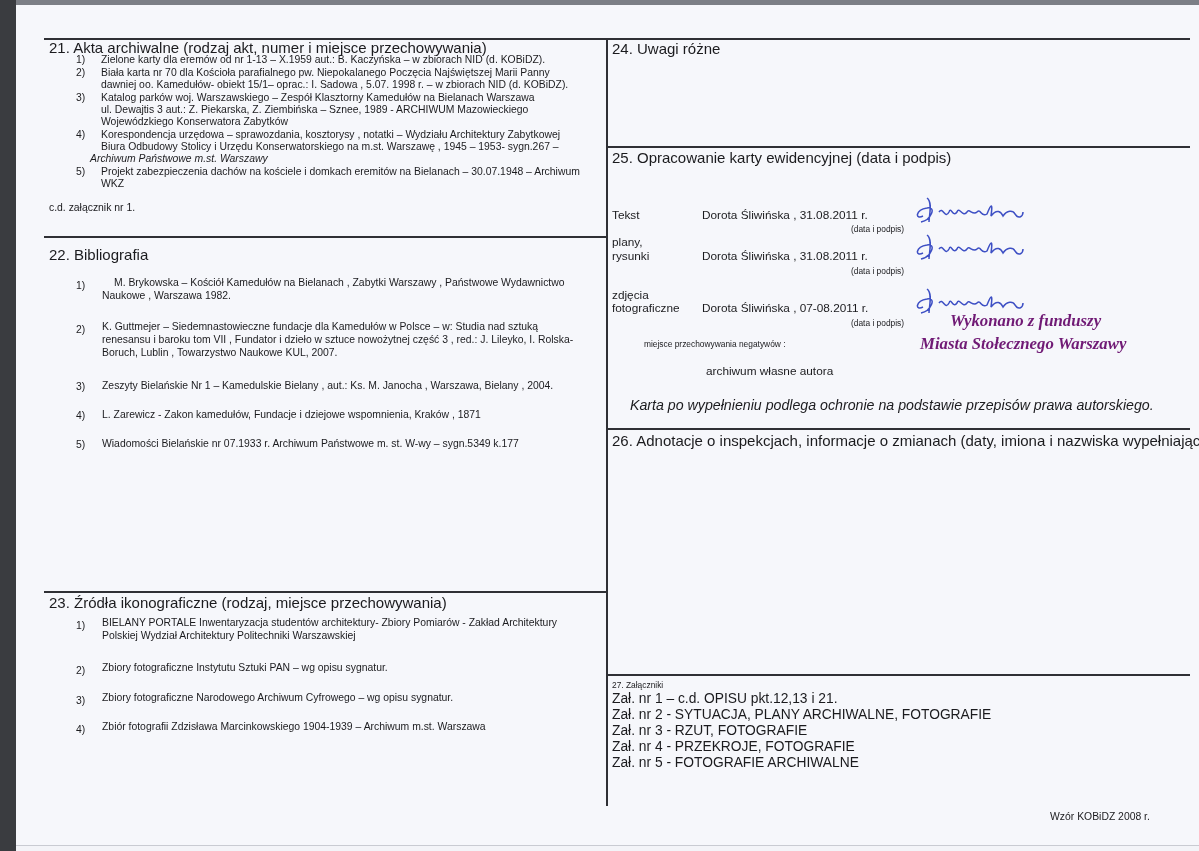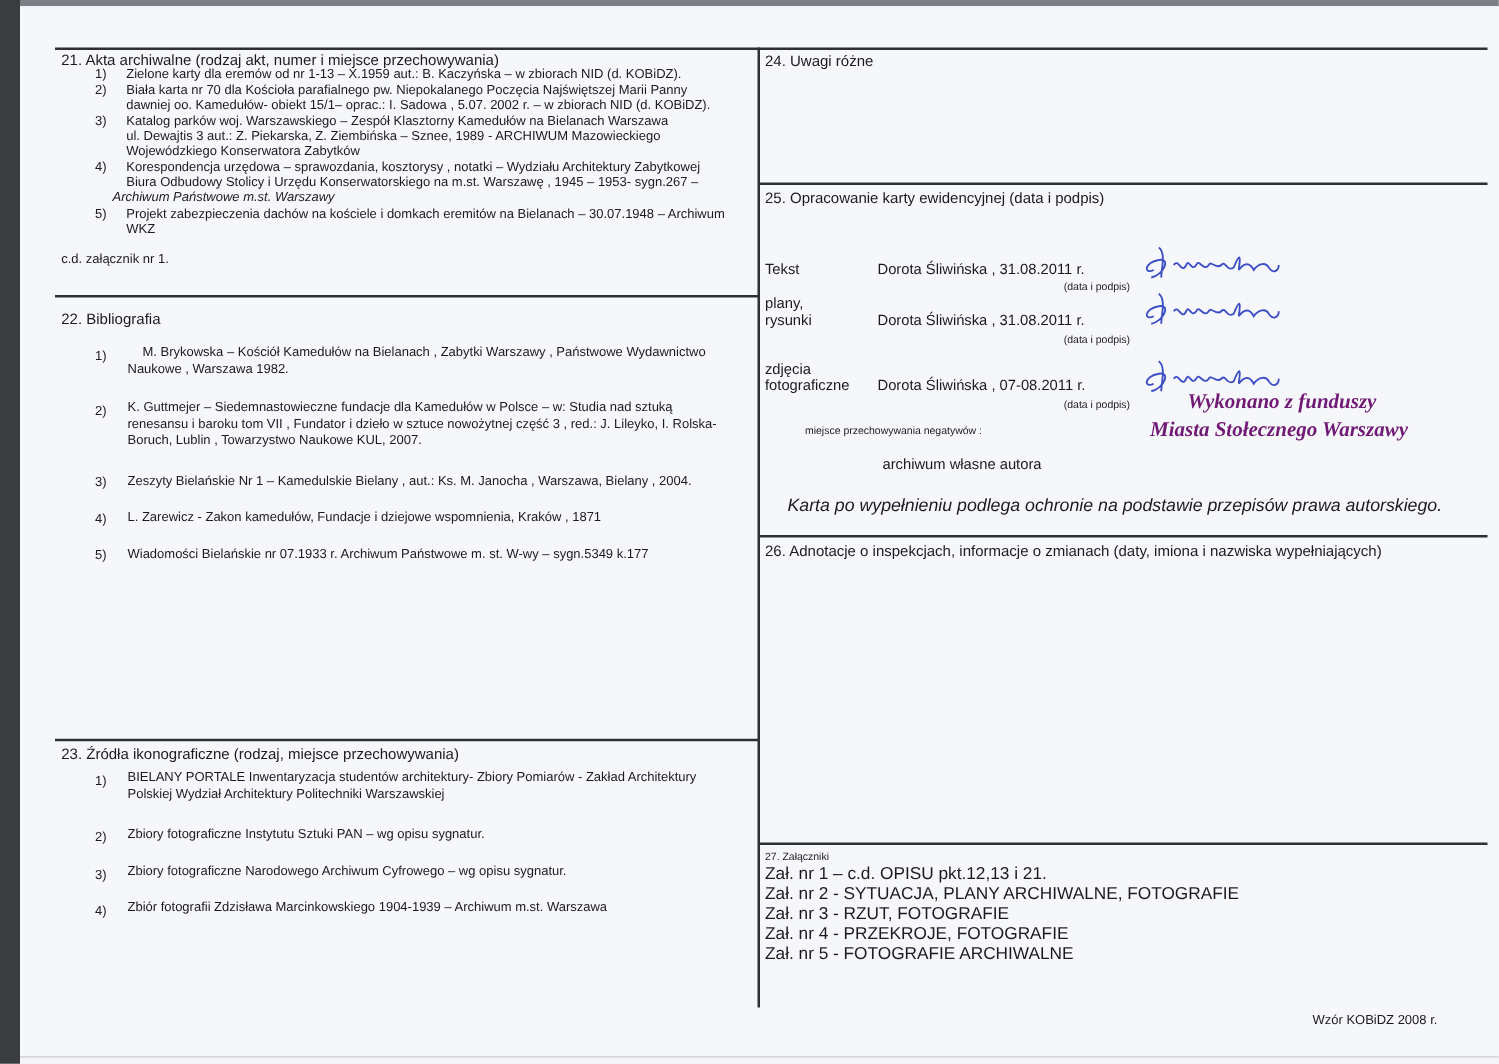--- a/index.html
+++ b/index.html
@@ -12,21 +12,21 @@
     .frame-top { position: absolute; left: 0; top: 0; width: 1199px; height: 5px; background: #7c7f86; }
     .frame-left { position: absolute; left: 0; top: 0; width: 16px; height: 851px; background: #3a3c40; }
     .page {
       position: absolute; left: 16px; top: 5px; width: 1183px; height: 840px;
       background: #f6f7fb;
       border-bottom: 1px solid #c9cbd2;
     }
     .hline { position: absolute; height: 2px; background: #2f3035; }
     .vline { position: absolute; width: 2px; background: #2f3035; }
     .t { position: absolute; white-space: nowrap; font-size: 10.4px; line-height: 12px; }
-    .heading { font-size: 12px; text-align: right; }
+    .heading { font-size: 15px; text-align: right; }
     .num { position: absolute; font-size: 10.4px; line-height: 12px; }
     .small { font-size: 8.4px; }
     .mid { font-size: 11.8px; }
     .big { font-size: 13.8px; line-height: 16.5px; }
     .italic-note { font-style: italic; font-size: 14.2px; }
     .stamp {
       position: absolute; color: #701a75; font-family: "Liberation Serif", serif;
       font-style: italic; font-weight: bold; font-size: 16.8px; white-space: nowrap;
     }
     .sig { position: absolute; }
@@ -48,21 +48,21 @@
   <div class="hline" style="left:591px; top:669px; width:583px;"></div>
 
   <div>
     <div class="t heading" style="left:33px; top:37px;">21. Akta archiwalne (rodzaj akt, numer i miejsce przechowywania)</div>
 
     <div class="num" style="left:60px; top:49px;">1)</div>
     <div class="t" style="left:85px; top:49px;">Zielone karty dla eremów od nr 1-13 – X.1959 aut.: B. Kaczyńska – w zbiorach NID (d. KOBiDZ).</div>
 
     <div class="num" style="left:60px; top:62px;">2)</div>
     <div class="t" style="left:85px; top:62px;">Biała karta nr 70 dla Kościoła parafialnego pw. Niepokalanego Poczęcia Najświętszej Marii Panny</div>
-    <div class="t" style="left:85px; top:74px;">dawniej oo. Kamedułów- obiekt 15/1– oprac.: I. Sadowa , 5.07. 2002 r. – w zbiorach NID (d. KOBiDZ).</div>
+    <div class="t" style="left:85px; top:74px;">dawniej oo. Kamedułów- obiekt 15/1– oprac.: I. Sadowa , 5.07. 1998 r. – w zbiorach NID (d. KOBiDZ).</div>
 
     <div class="num" style="left:60px; top:87px;">3)</div>
     <div class="t" style="left:85px; top:87px;">Katalog parków woj. Warszawskiego – Zespół Klasztorny Kamedułów na Bielanach Warszawa</div>
     <div class="t" style="left:85px; top:99px;">ul. Dewajtis 3 aut.: Z. Piekarska, Z. Ziembińska – Sznee, 1989 - ARCHIWUM Mazowieckiego</div>
     <div class="t" style="left:85px; top:111px;">Wojewódzkiego Konserwatora Zabytków</div>
 
     <div class="num" style="left:60px; top:124px;">4)</div>
     <div class="t" style="left:85px; top:124px;">Korespondencja urzędowa – sprawozdania, kosztorysy , notatki – Wydziału Architektury Zabytkowej</div>
     <div class="t" style="left:85px; top:136px;text-align:center;">Biura Odbudowy Stolicy i Urzędu Konserwatorskiego na m.st. Warszawę , 1945 – 1953- sygn.267 –</div>
     <div class="t" style="left:74px; top:148px;font-style:italic;">Archiwum Państwowe m.st. Warszawy</div>

